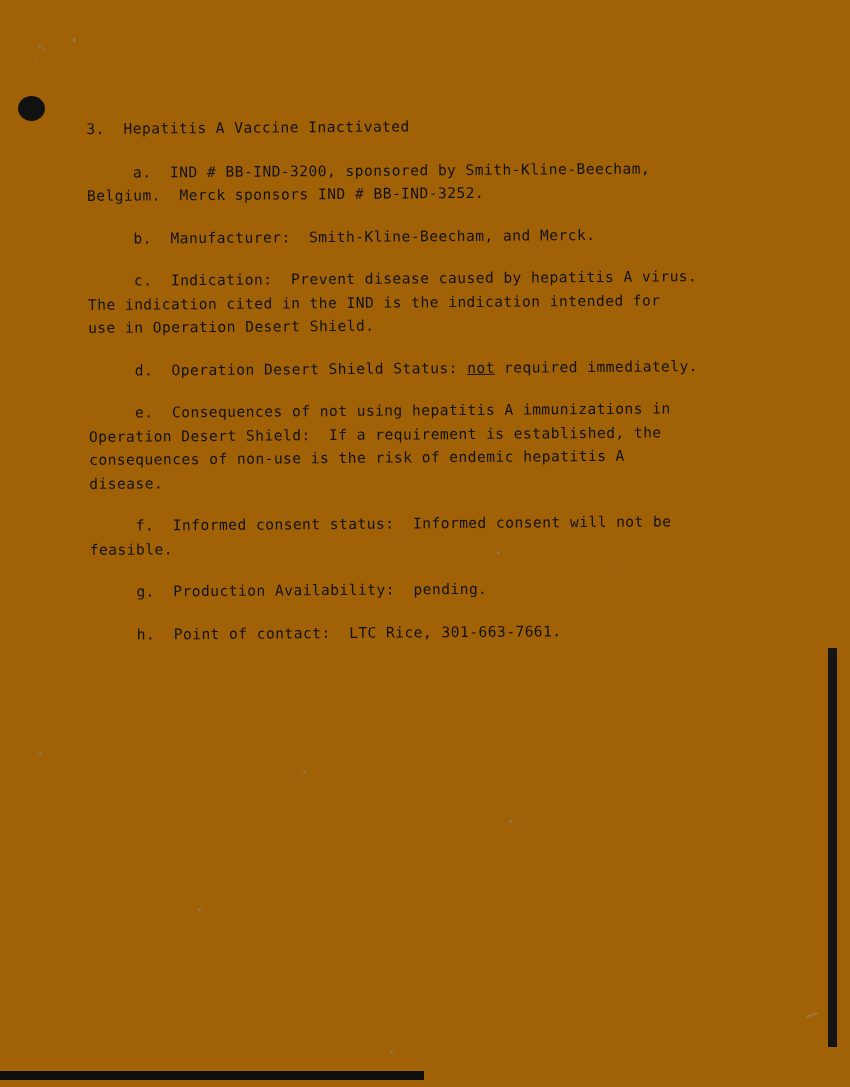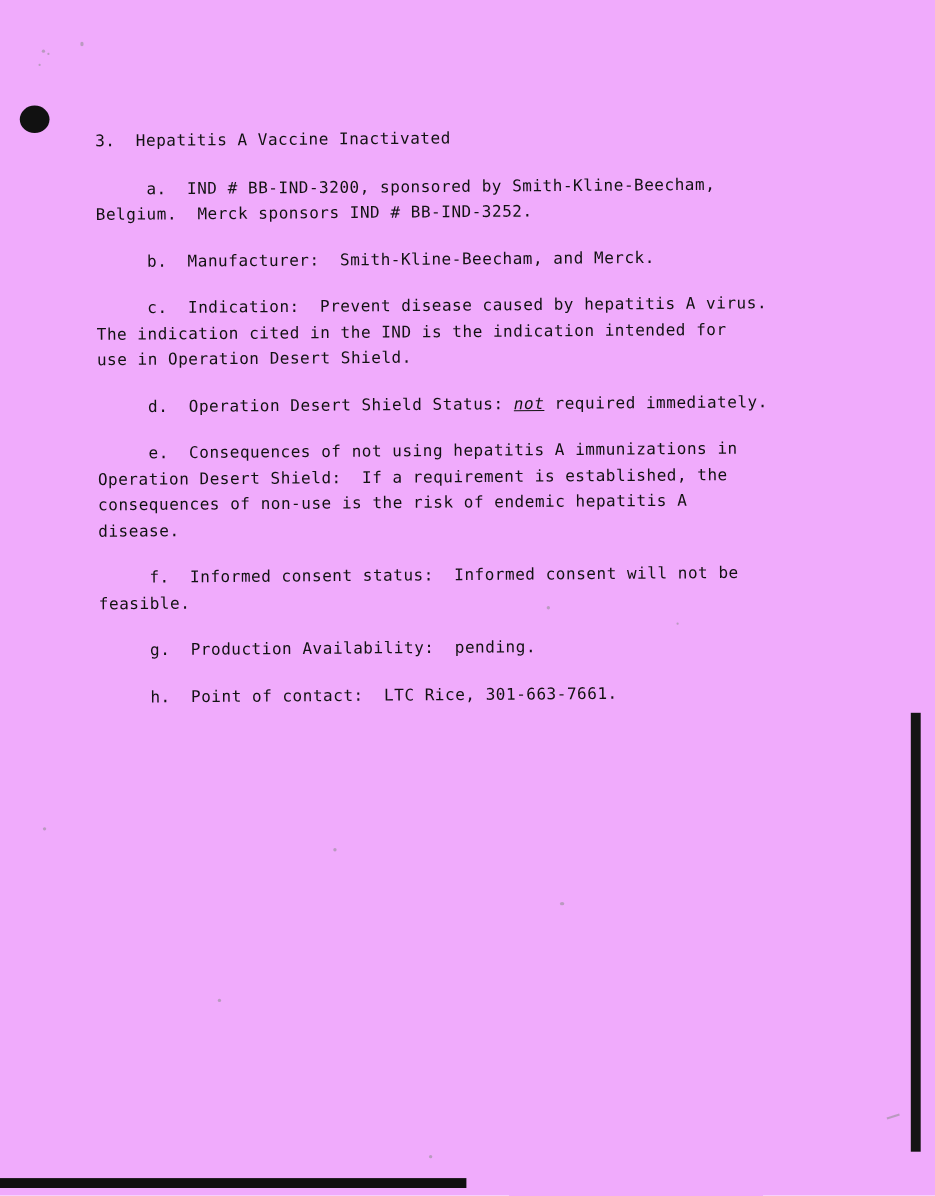--- a/index.html
+++ b/index.html
@@ -12,21 +12,21 @@
     height: 1087px;
     position: relative;
     overflow: hidden;
     font-family: "DejaVu Sans Mono", monospace;
     color: #0a0a0a;
   }
 
   .page {
     position: absolute;
     inset: 0;
-    background: #f0abfc;
+    background: #a16207;
   }
 
   
   .speckle {
     position: absolute;
     background: #8c8c8c;
     border-radius: 50%;
     opacity: .55;
   }
 
@@ -76,21 +76,21 @@
 
   .heading {
     font-size: 14.6px;
     line-height: 23.5px;
     letter-spacing: .45px;
     margin: 0 0 20px 0;
     white-space: pre-wrap;
     color: #121212;
   }
 
-  .u { text-decoration: underline; font-style: italic; }
+  .u { text-decoration: underline; }
 
   
   .skew {
     transform: rotate(-0.45deg);
     transform-origin: 120px 200px;
   }
 </style>
 </head>
 <body>
 

